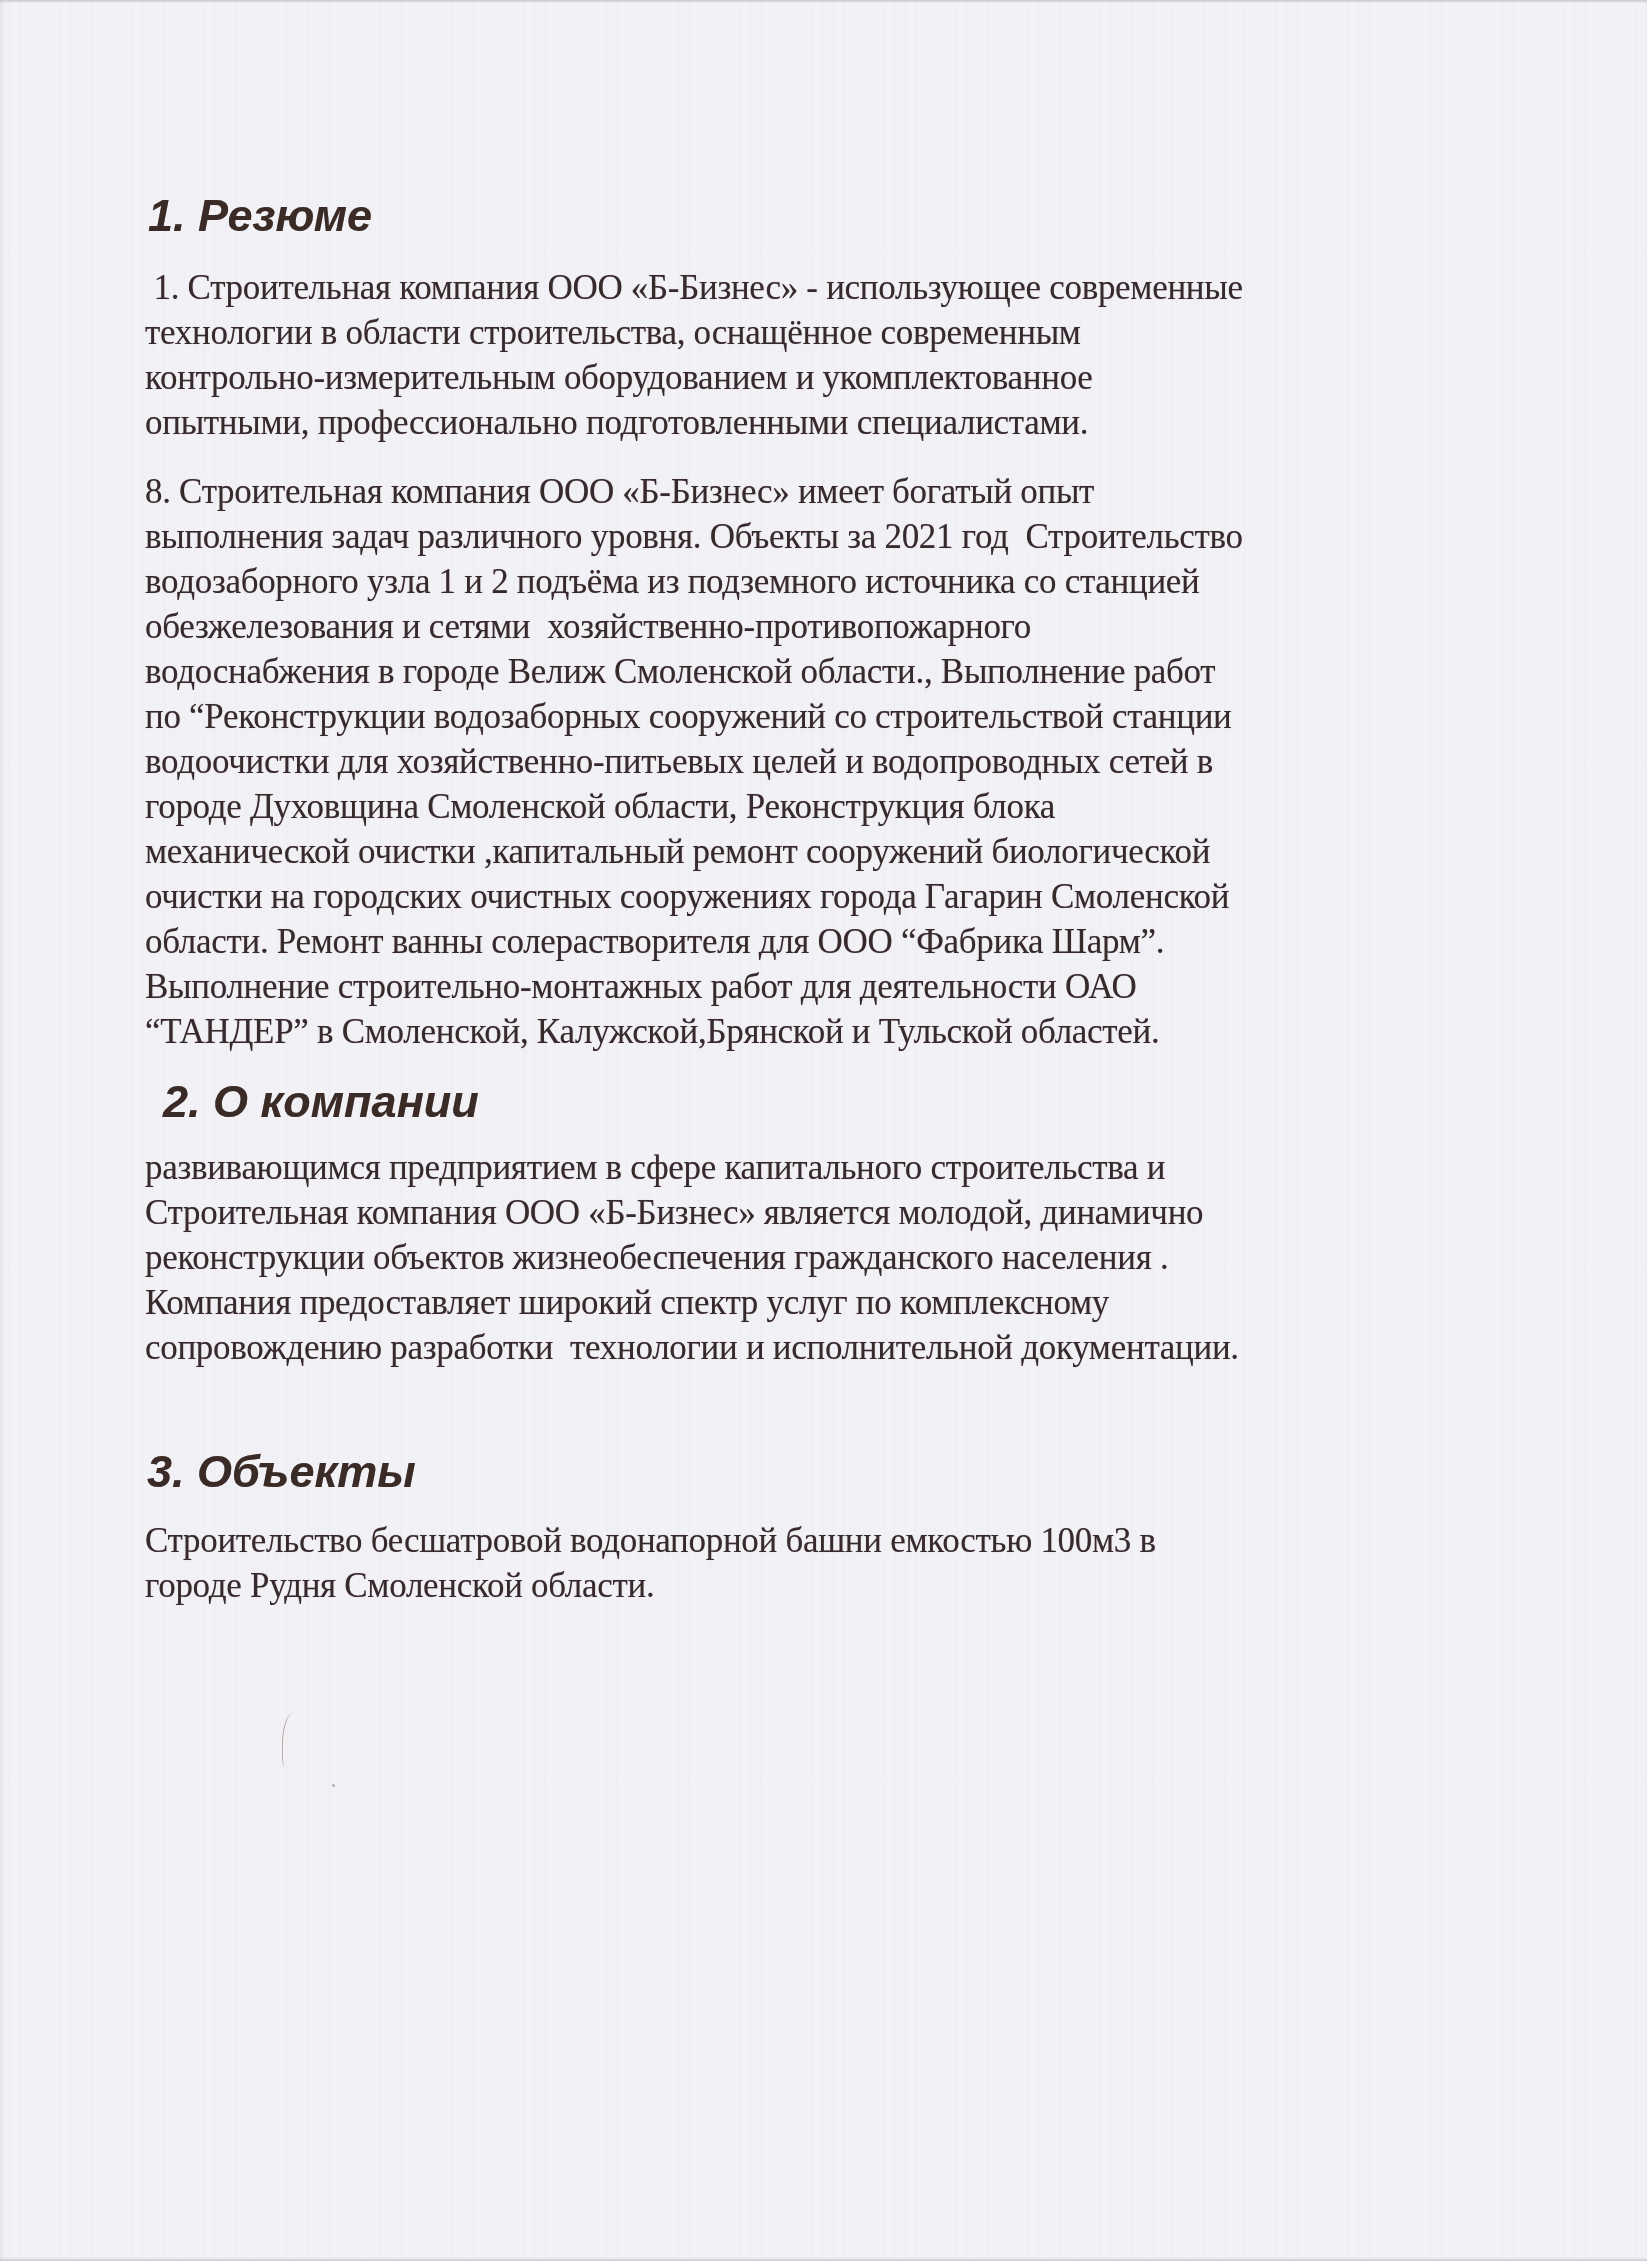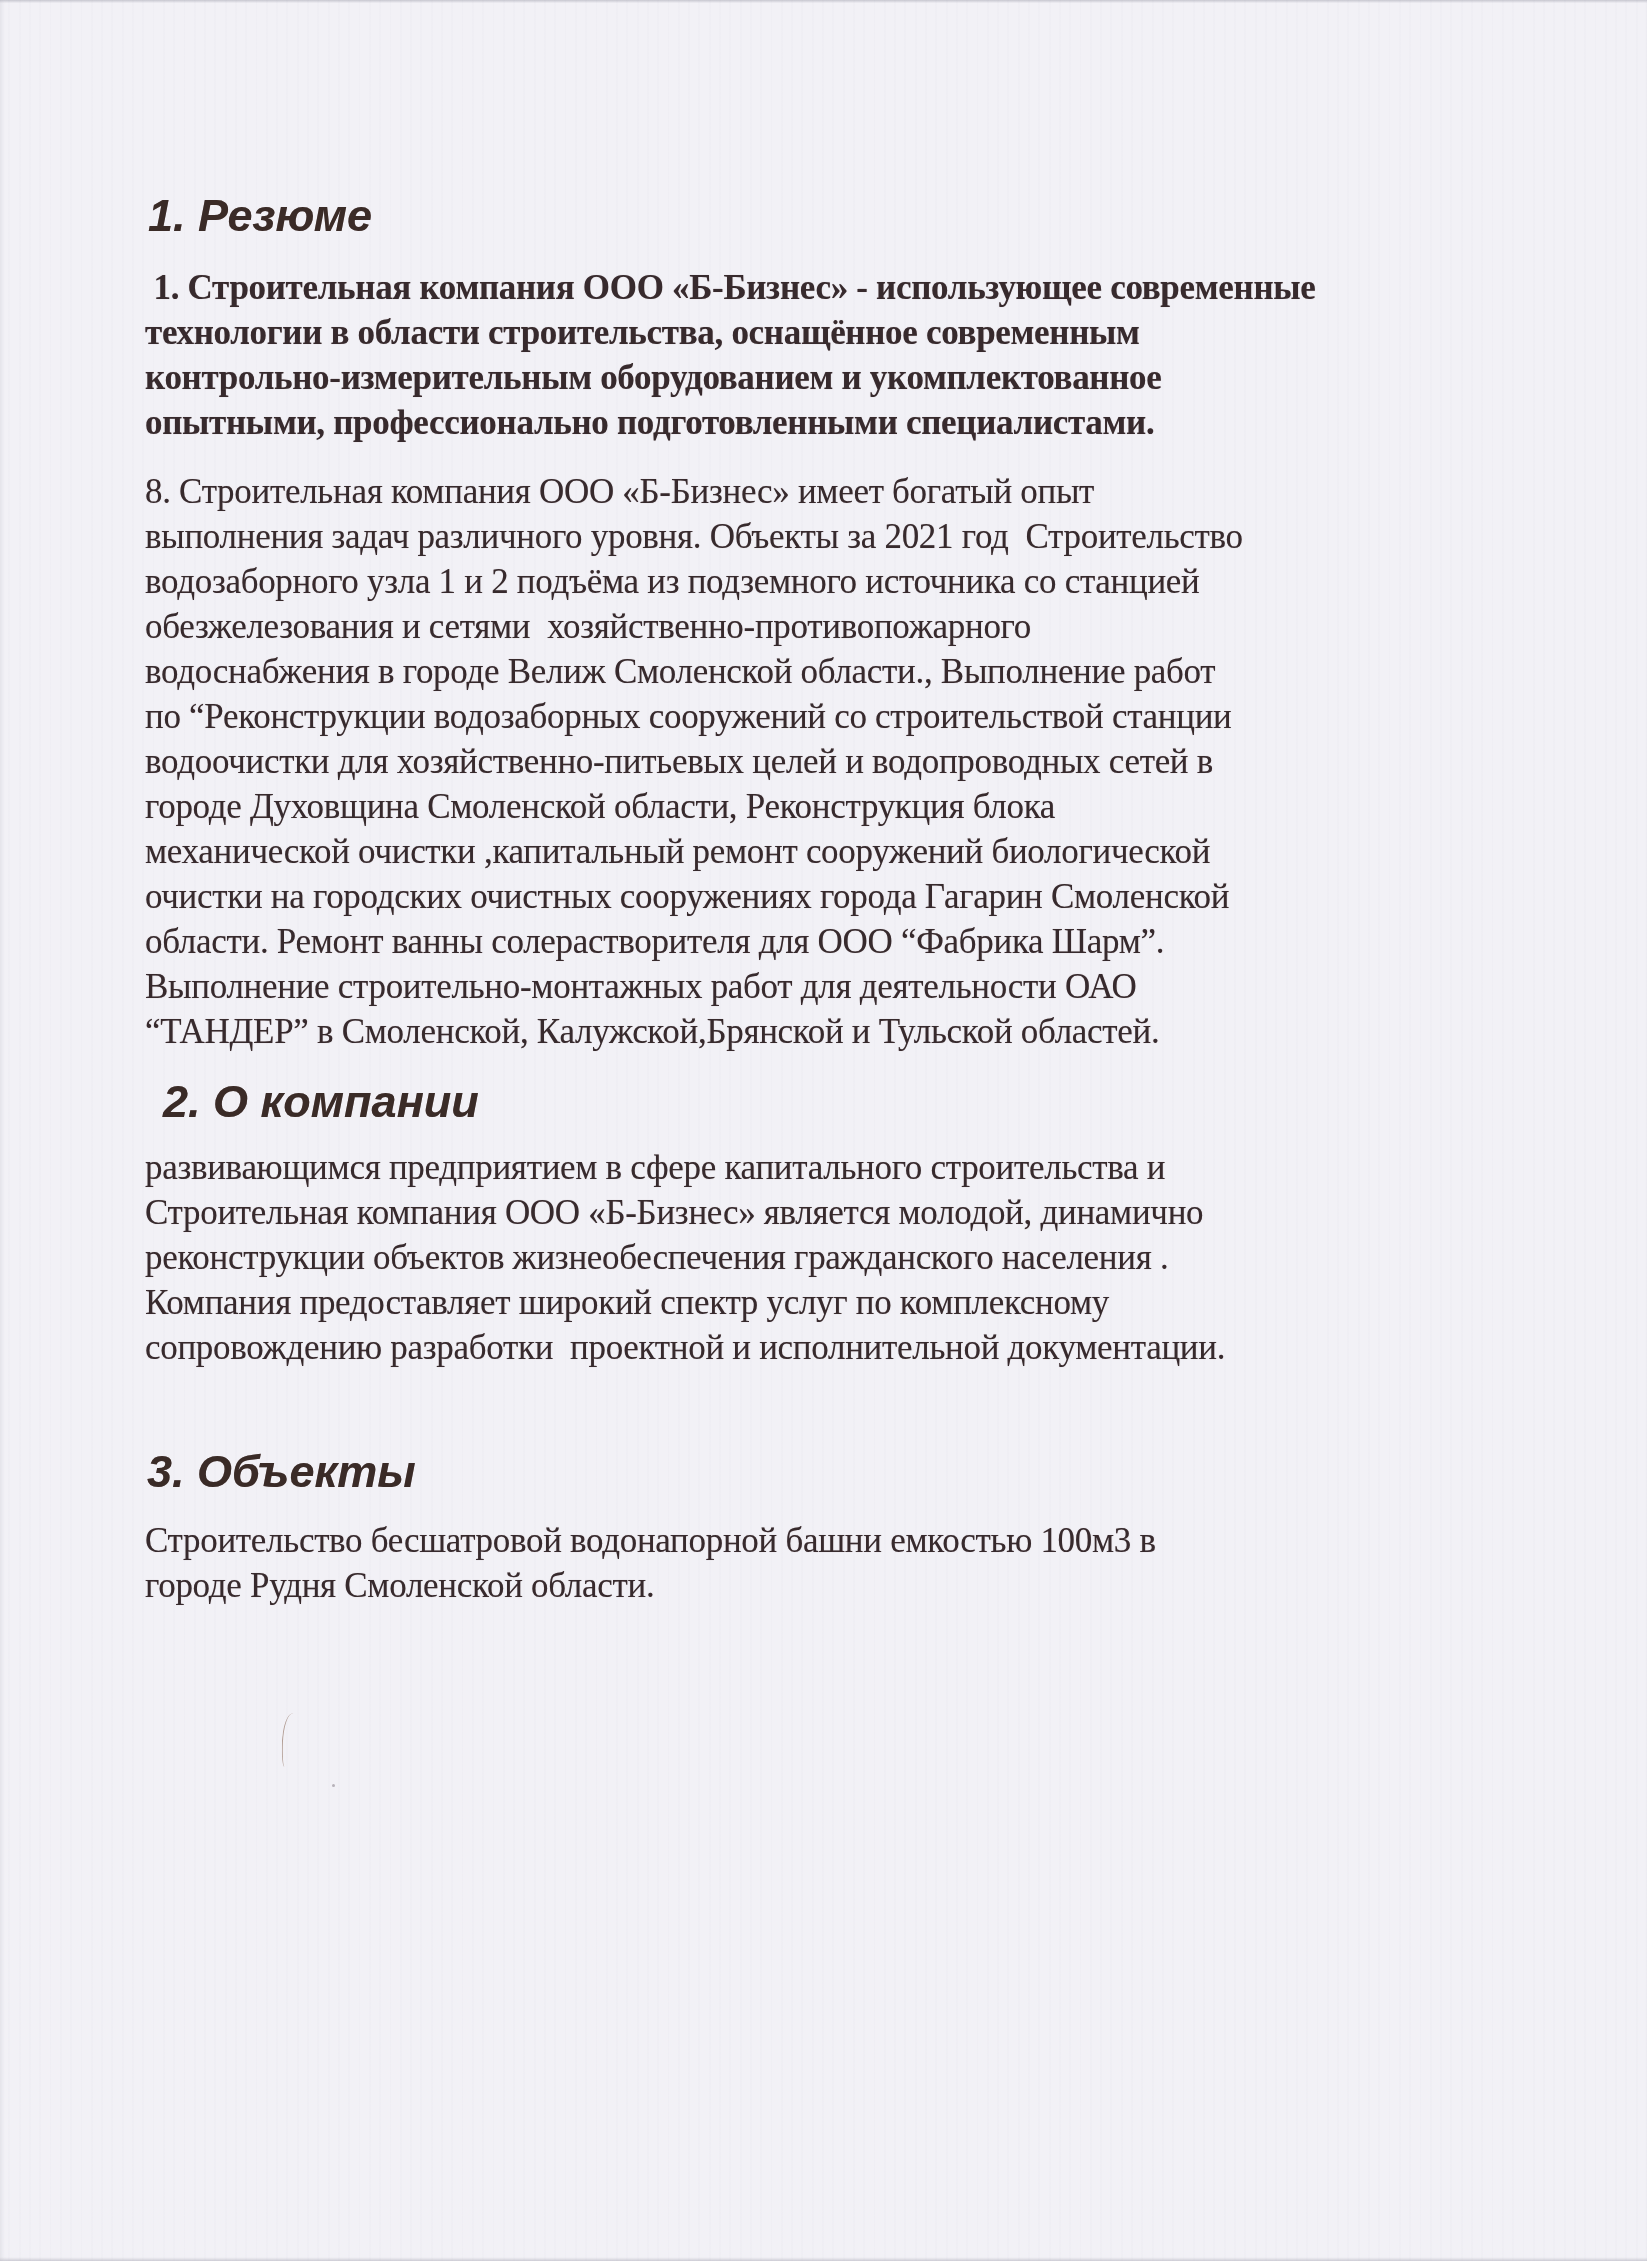--- a/index.html
+++ b/index.html
@@ -41,21 +41,21 @@
     letter-spacing: -0.3px;
     text-shadow: 0 0 0.8px rgba(80,55,55,0.40);
   }
   .para .line {
     white-space: pre;
     height: 45px;
     line-height: 45px;
   }
 
   #heading-1 { top: 191px;  left: 148px; }
-  #para-1    { top: 265px;  left: 145px; font-weight: bold; }
+  #para-1    { top: 265px;  left: 145px; }
   #para-2    { top: 469px;  left: 145px; }
   #heading-2 { top: 1077px; left: 163px; }
   #para-3    { top: 1145px; left: 145px; }
   #heading-3 { top: 1447px; left: 147px; }
   #para-4    { top: 1518px; left: 145px; }
 
   .hair-artifact {
     position: absolute;
     left: 282px;
     top: 1713px;
@@ -105,21 +105,21 @@
     <div class="line">“ТАНДЕР” в Смоленской, Калужской,Брянской и Тульской областей.</div>
   </div>
 
   <div id="heading-2" class="heading">2. О компании</div>
 
   <div id="para-3" class="para">
     <div class="line">развивающимся предприятием в сфере капитального строительства и</div>
     <div class="line">Строительная компания ООО «Б-Бизнес» является молодой, динамично</div>
     <div class="line">реконструкции объектов жизнеобеспечения гражданского населения .</div>
     <div class="line">Компания предоставляет широкий спектр услуг по комплексному</div>
-    <div class="line">сопровождению разработки  проектной и исполнительной документации.</div>
+    <div class="line">сопровождению разработки  технологии и исполнительной документации.</div>
   </div>
 
   <div id="heading-3" class="heading">3. Объекты</div>
 
   <div id="para-4" class="para">
     <div class="line">Строительство бесшатровой водонапорной башни емкостью 100м3 в</div>
     <div class="line">городе Рудня Смоленской области.</div>
   </div>
 
   <div class="hair-artifact"></div>

